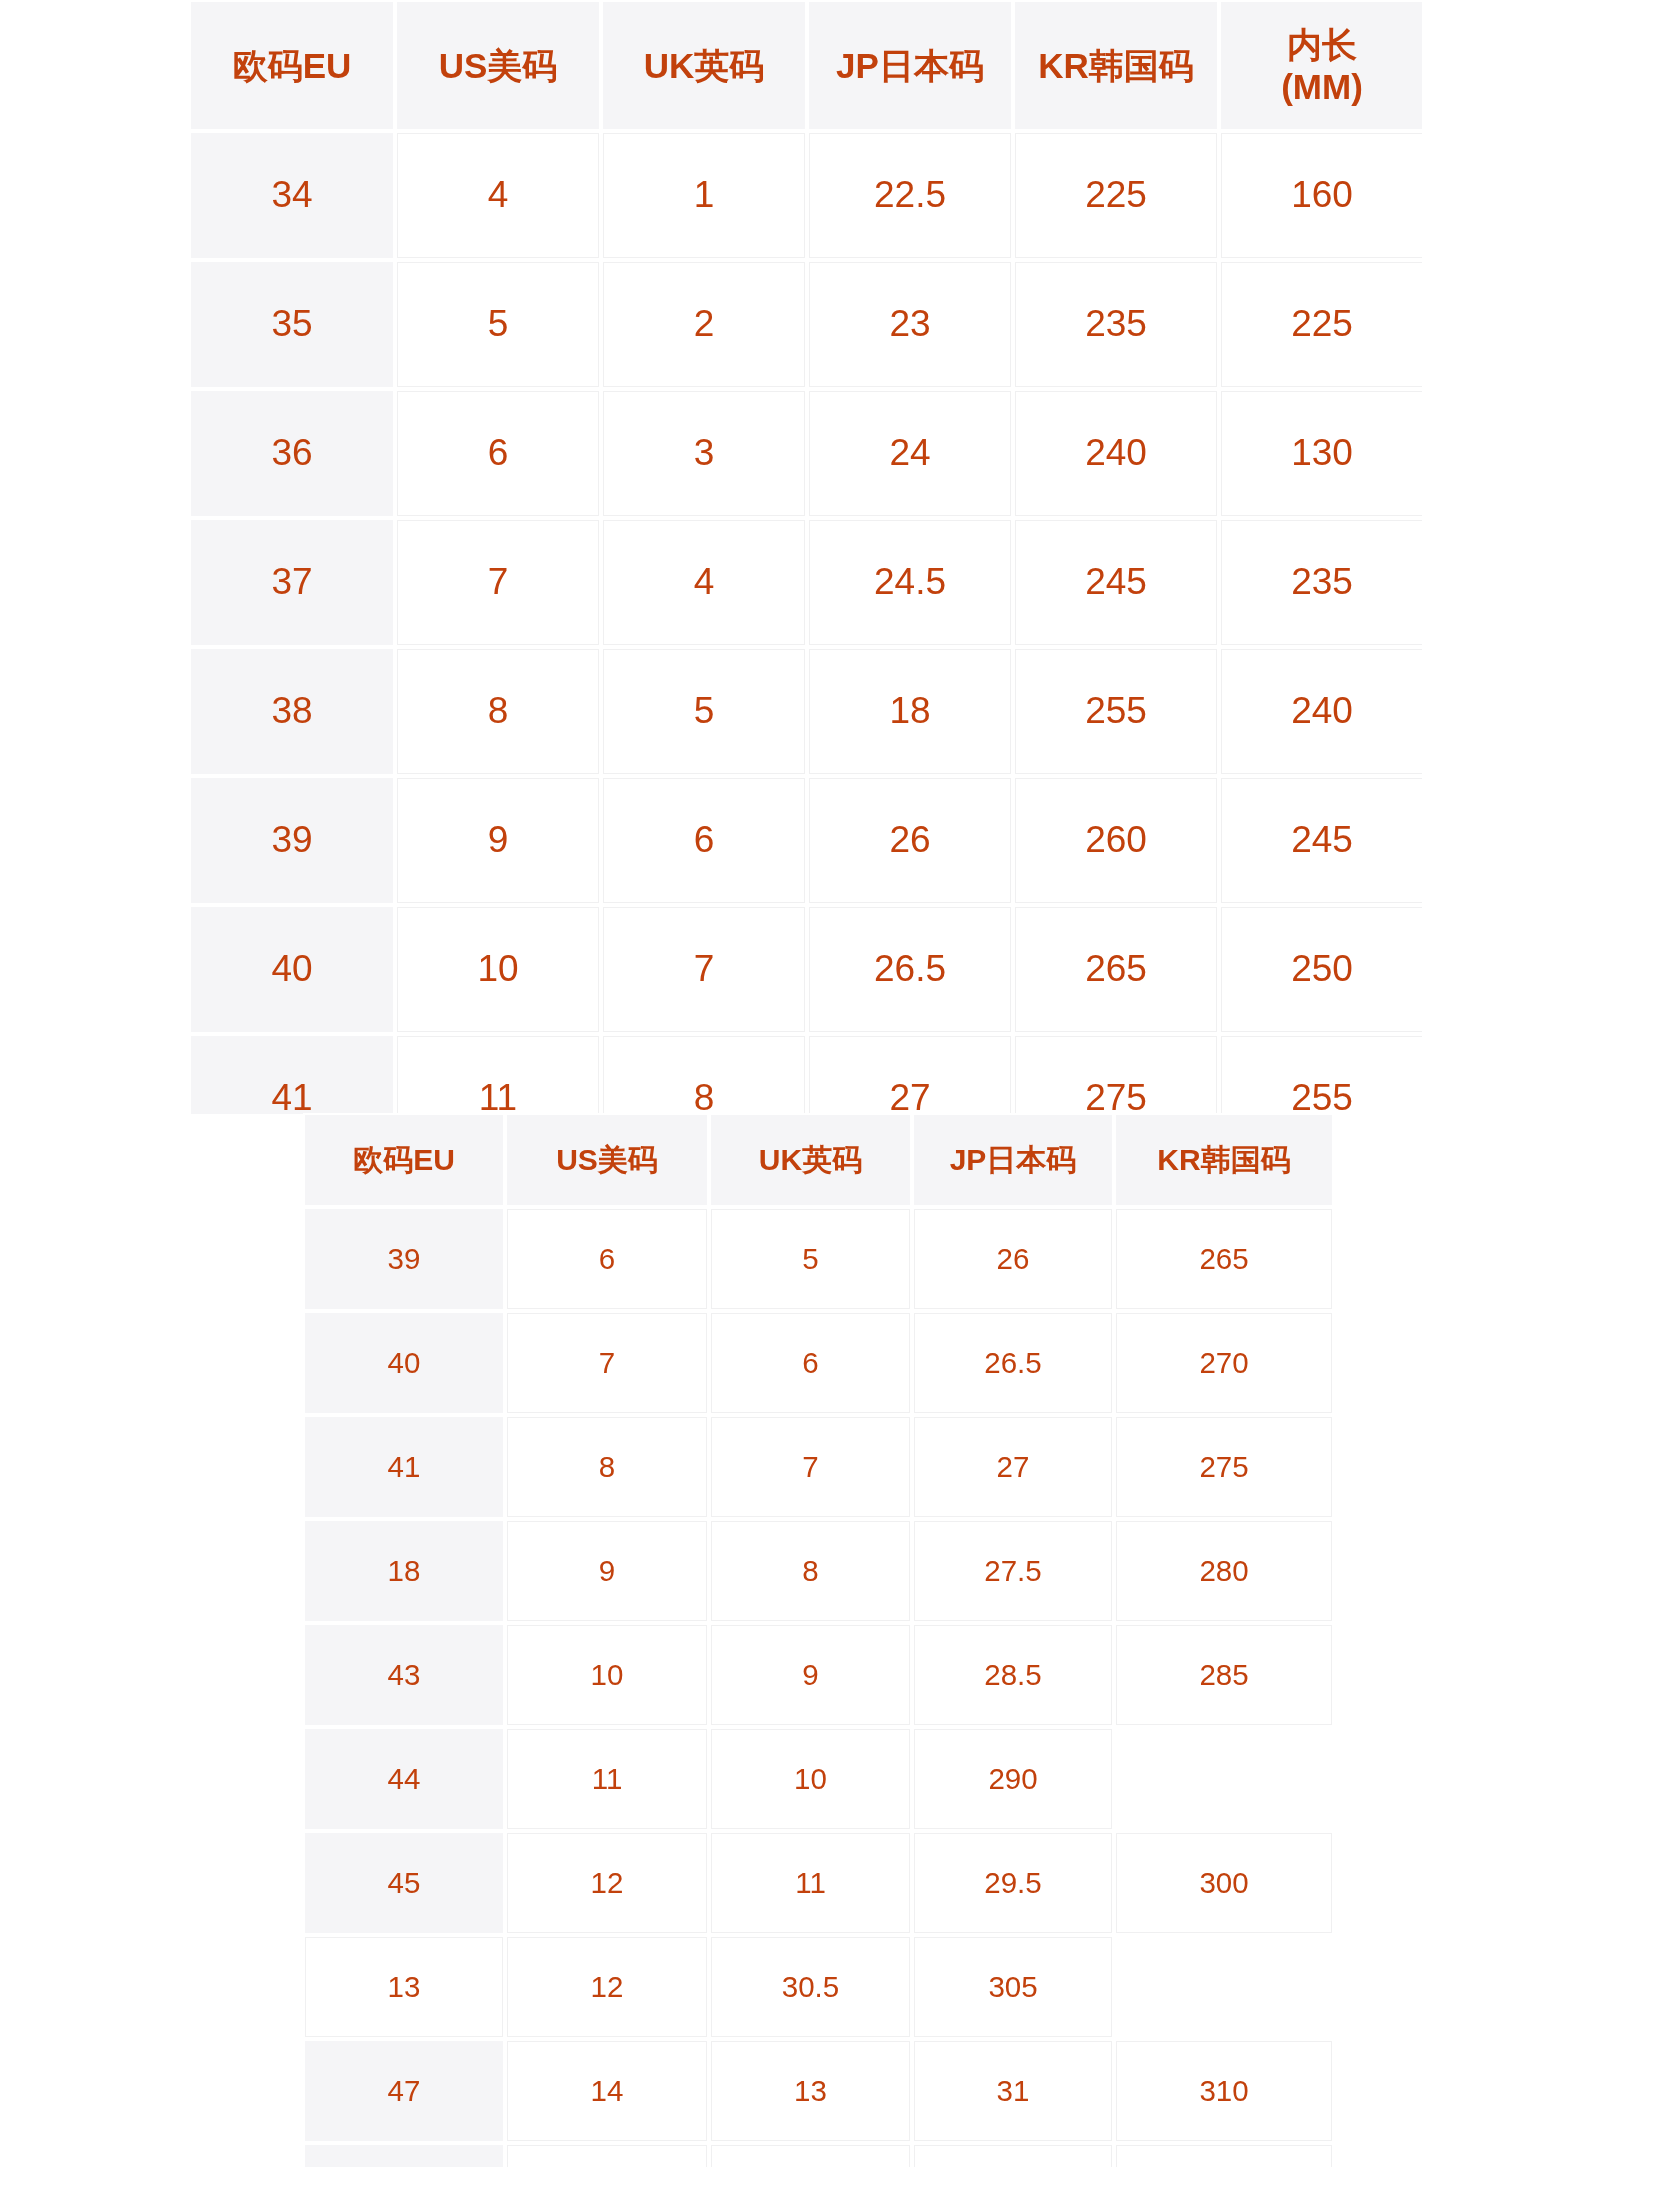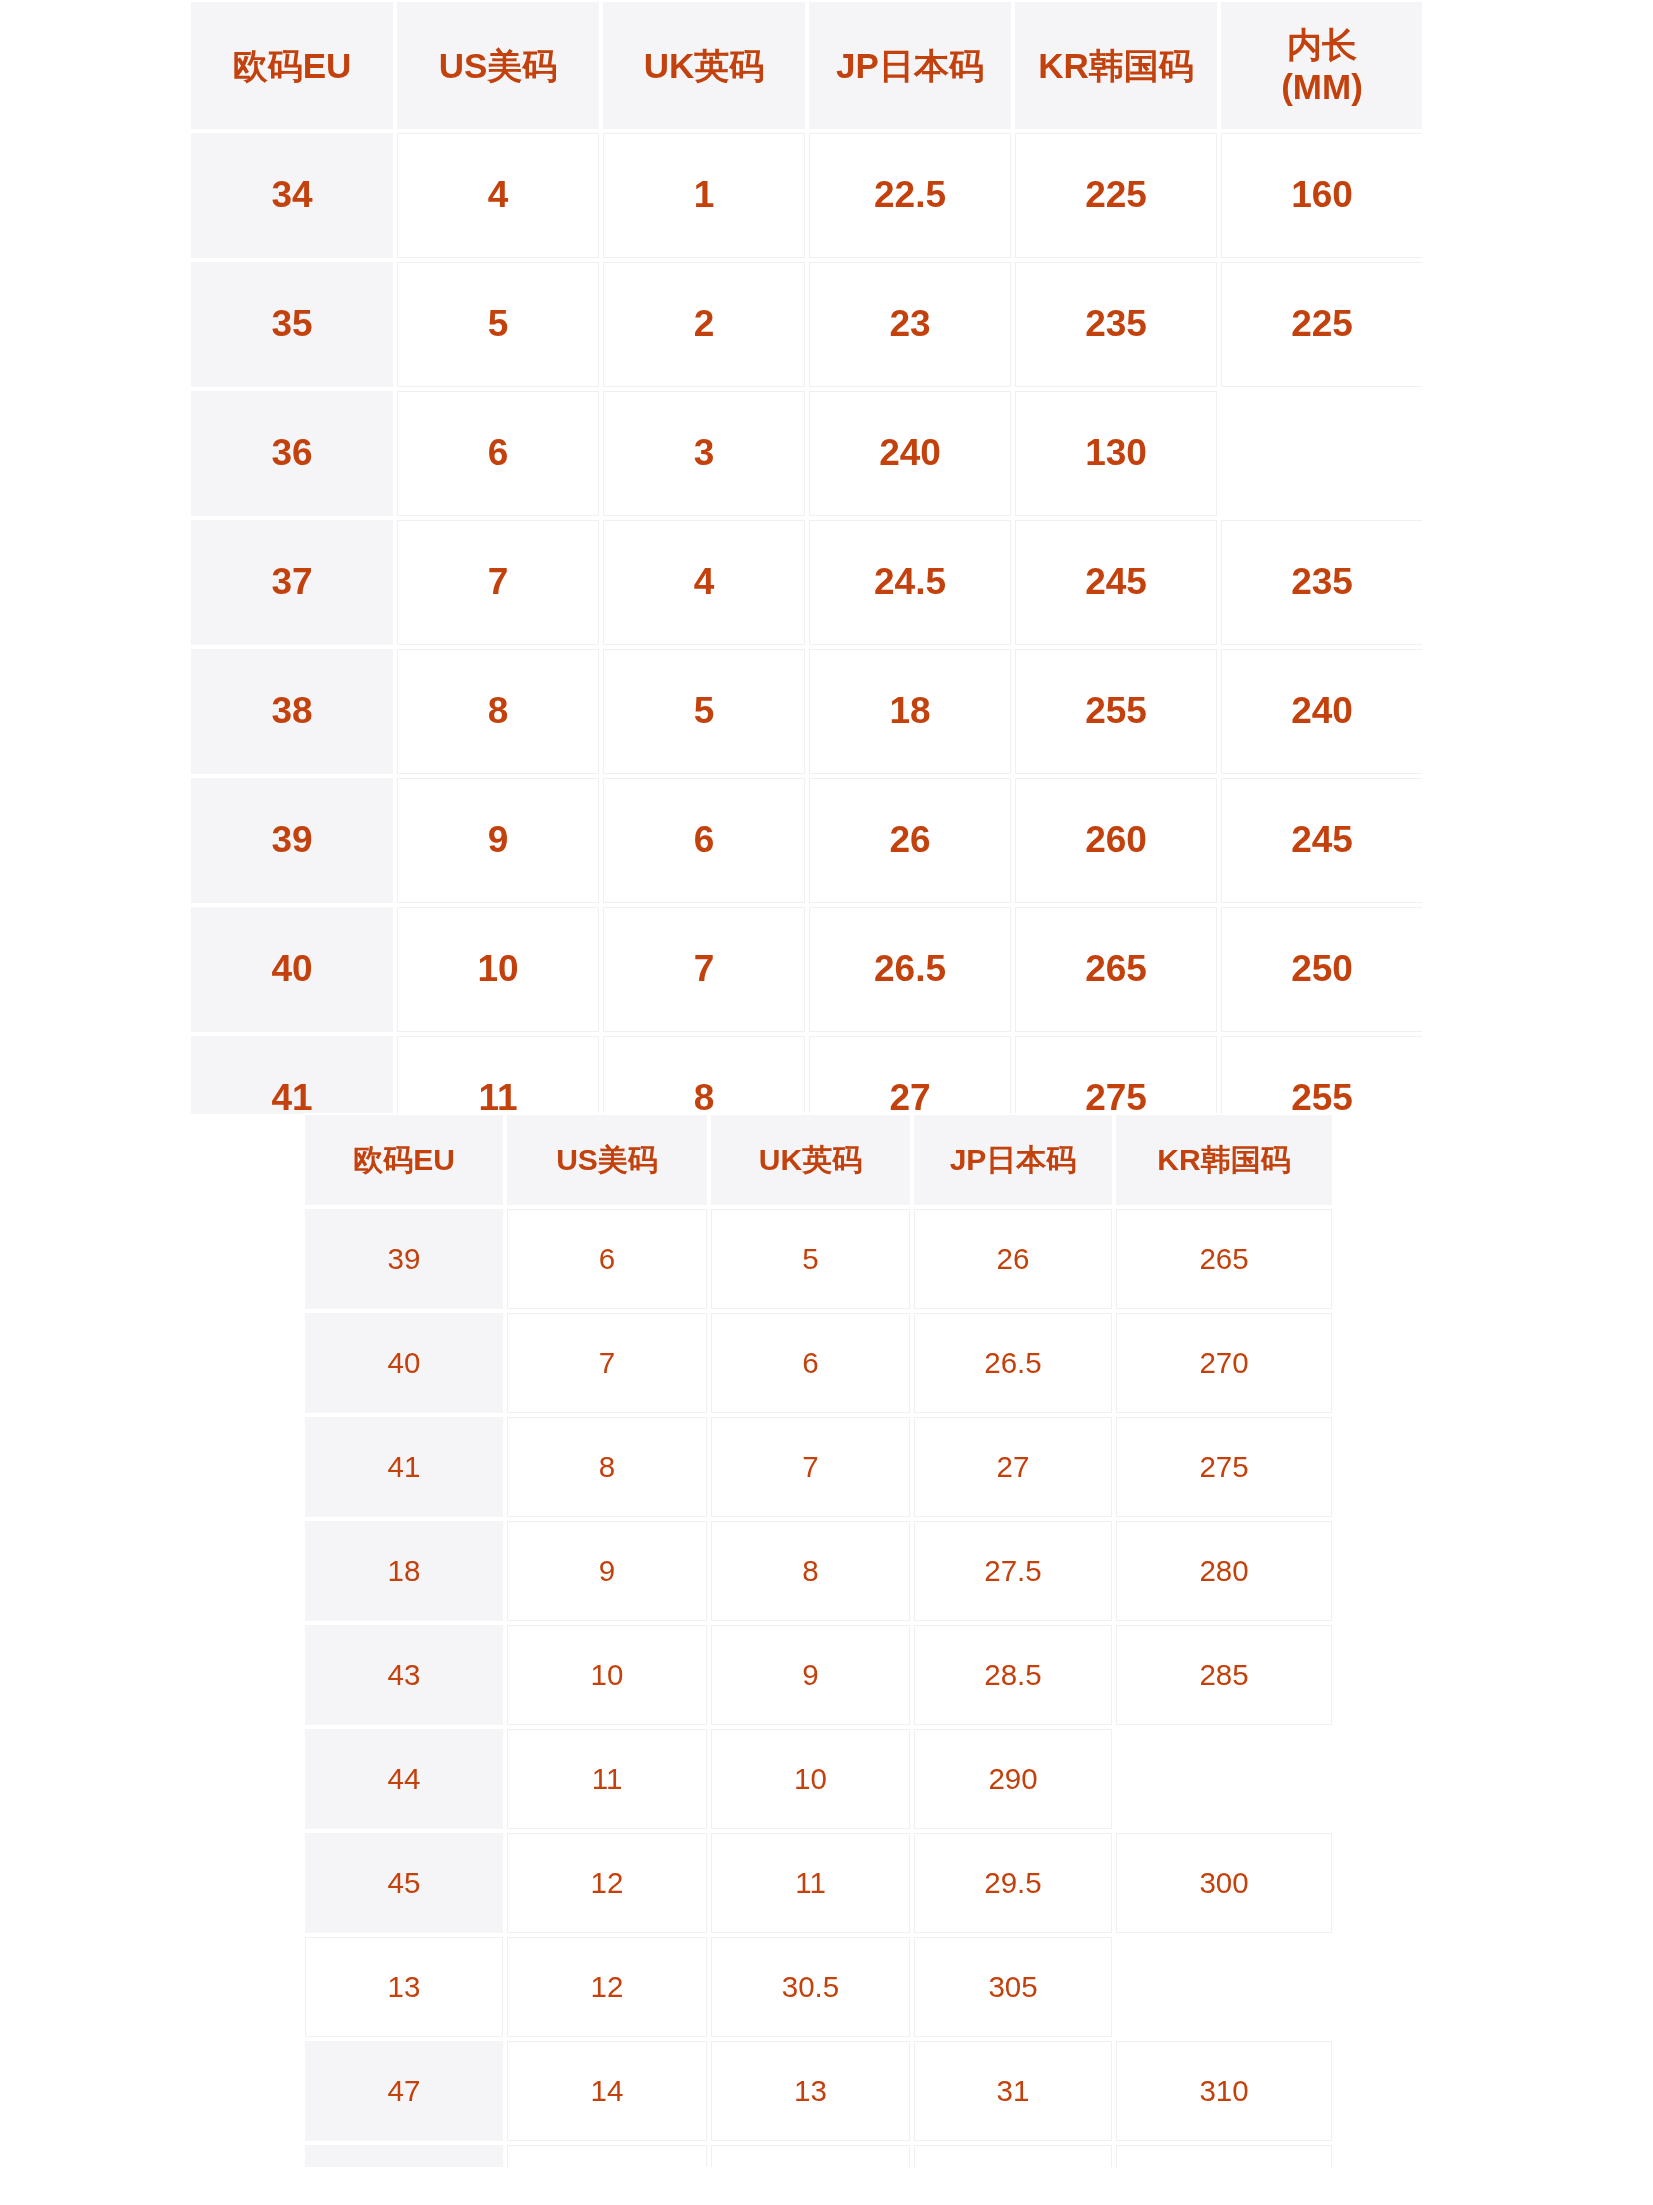--- a/index.html
+++ b/index.html
@@ -13,21 +13,21 @@
   .t1 .trow { grid-template-columns:206px 206px 206px 206px 206px 206px; height:129px; }
   .t1 .trow.head { height:131px; }
   .t2 .trow { grid-template-columns:202px 204px 203px 202px 220px; height:104px; }
   .t2 .trow.head { height:94px; }
   .cell {
     margin:2.4px; display:flex; align-items:center; justify-content:center;
     text-align:center; background:#ffffff; border:0.8px solid #f0f0f1;
     white-space:pre-line; line-height:1.2;
   }
   .cell.gray { background:#f5f5f7; border:0.8px solid #f5f5f7; }
-  .t1 .cell { font-size:37px; font-weight:700; }
+  .t1 .cell { font-size:37px; font-weight:400; }
   .t1 .head .cell { font-size:35px; font-weight:600; }
   .t2 .cell { font-size:29.5px; font-weight:500; }
   .t2 .head .cell { font-size:30px; font-weight:600; }
   #table-top { left:189px; top:0; width:1233px; height:1114px; }
   #table-bottom { left:303px; top:1113px; width:1030px; height:1054px; }
 </style>
 </head>
 <body>
 
 <div class="page">
@@ -56,20 +56,21 @@
         <div class="cell">5</div>
         <div class="cell">2</div>
         <div class="cell">23</div>
         <div class="cell">235</div>
         <div class="cell">225</div>
       </div>
         <div class="trow">
         <div class="cell gray">36</div>
         <div class="cell">6</div>
         <div class="cell">3</div>
+        <div class="cell">24</div>
         <div class="cell">240</div>
         <div class="cell">130</div>
       </div>
         <div class="trow">
         <div class="cell gray">37</div>
         <div class="cell">7</div>
         <div class="cell">4</div>
         <div class="cell">24.5</div>
         <div class="cell">245</div>
         <div class="cell">235</div>

